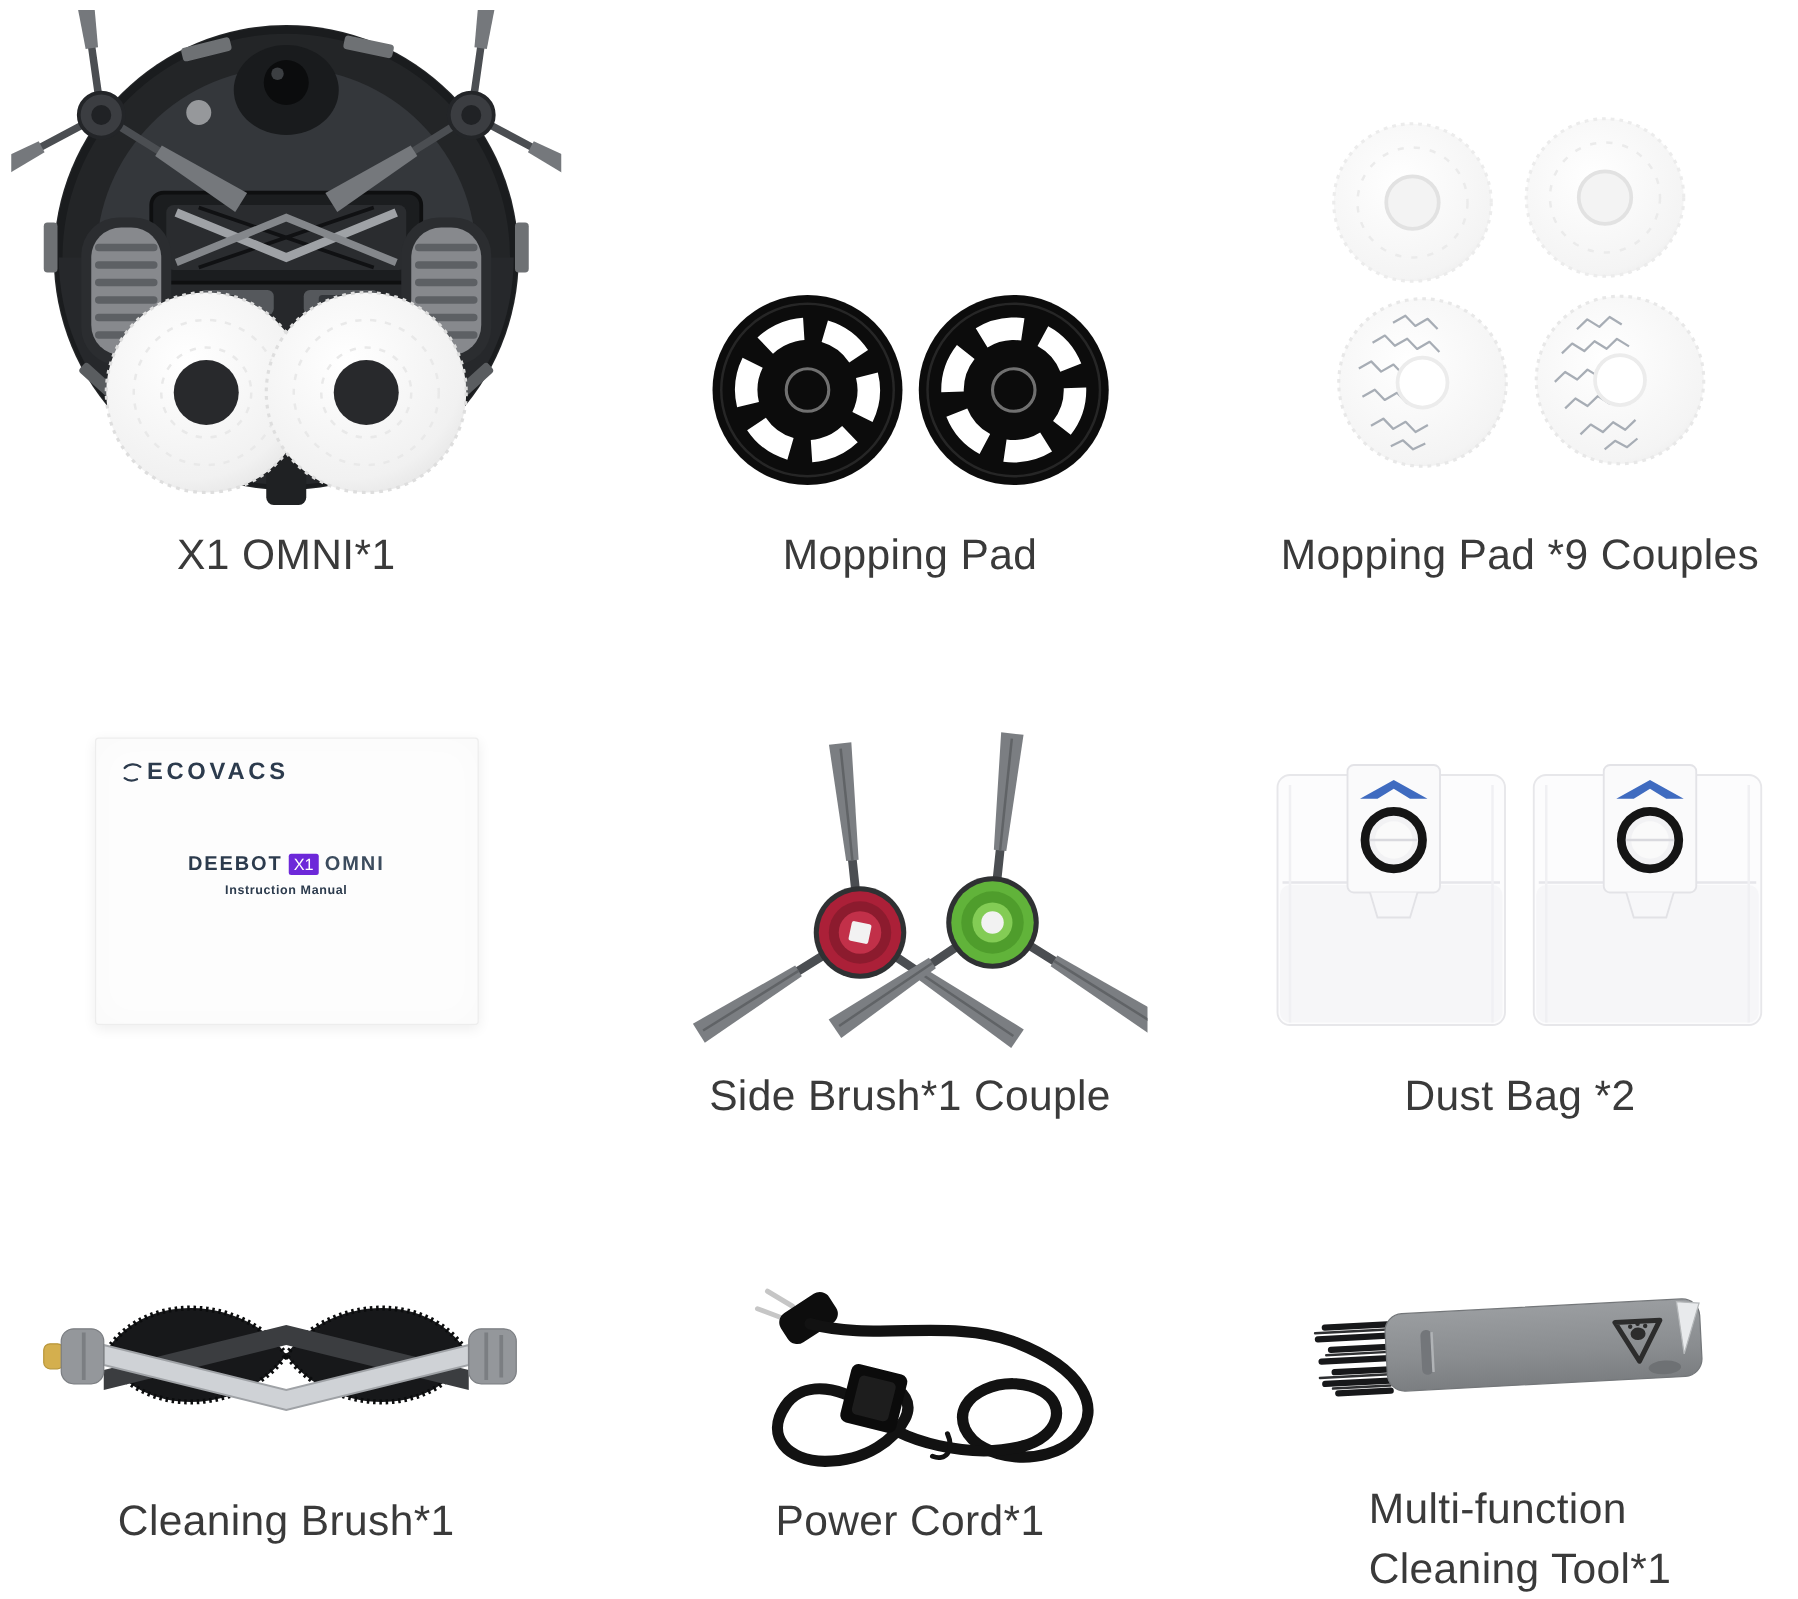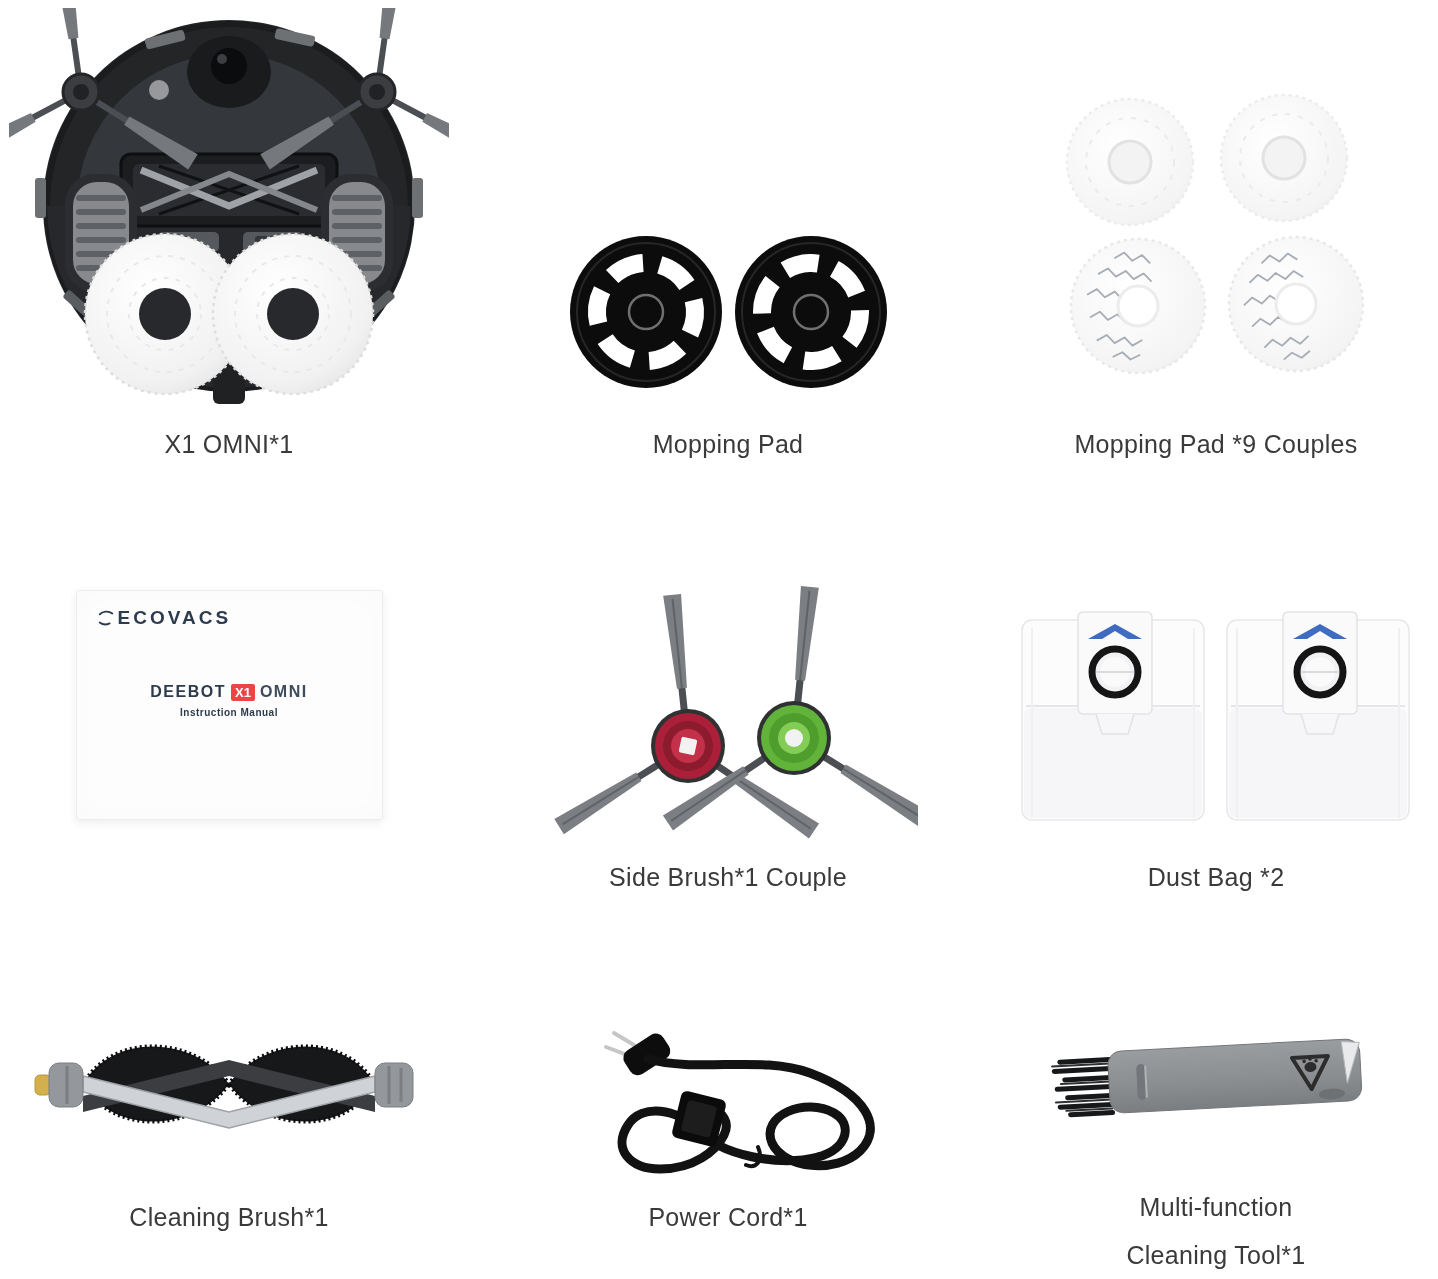--- a/index.html
+++ b/index.html
@@ -6,29 +6,29 @@
   body{width:1438px;height:1279px;overflow:hidden;font-family:"Liberation Sans", sans-serif;}
   .grid{display:grid;width:1438px;height:1279px;grid-template-columns:480px 480px 478px;grid-template-rows:555px 400px 324px;}
   .cell{display:flex;flex-direction:column;align-items:center;}
   .cell.c1{padding-right:22px;}
   .cell.c2{padding-left:16px;}
   .cell.c3{padding-left:34px;}
   .art{display:flex;align-items:flex-end;justify-content:center;}
   .a1{height:412px;}
   .a2{height:290px;}
   .a3{height:230px;}
-  .caption{margin-top:8px;text-align:center;font-size:25px;line-height:48px;color:#3a3a3a;letter-spacing:.3px;}
+  .caption{margin-top:8px;text-align:left;font-size:34px;line-height:48px;color:#3a3a3a;letter-spacing:.3px;}
   
   .manual{position:relative;width:305px;height:228px;background:#fdfdfd;border:1px solid #ededed;border-radius:3px;
           box-shadow:0 3px 10px rgba(0,0,0,.07), inset 0 0 30px rgba(0,0,0,.015);margin-bottom:25px;}
   .manual .brand{position:absolute;top:16px;left:20px;display:flex;align-items:center;gap:3px;
                  font-size:19px;font-weight:bold;letter-spacing:3px;color:#2c3b4d;}
   .manual .mtitle{position:absolute;top:92px;left:0;width:100%;text-align:center;color:#2c3b4d;font-size:16px;letter-spacing:1.5px;}
   .manual .mtitle .dee{font-weight:bold;}
-  .manual .mtitle .badge{background:#ef4444;color:#ffffff;font-size:13px;font-weight:bold;padding:1px 4px;border-radius:2px;margin:0 5px;letter-spacing:0;}
+  .manual .mtitle .badge{background:#6d28d9;color:#ffffff;font-size:13px;font-weight:normal;padding:1px 4px;border-radius:2px;margin:0 5px;letter-spacing:0;}
   .manual .mtitle .omni{font-weight:bold;color:#3c4c5e;}
   .manual .msub{position:absolute;top:116px;left:0;width:100%;text-align:center;color:#2c3b4d;font-size:10px;font-weight:bold;letter-spacing:.5px;}
 </style>
 </head>
 <body>
 
 <div class="grid">
 
   <div class="cell c1">
     <div class="art a1">

